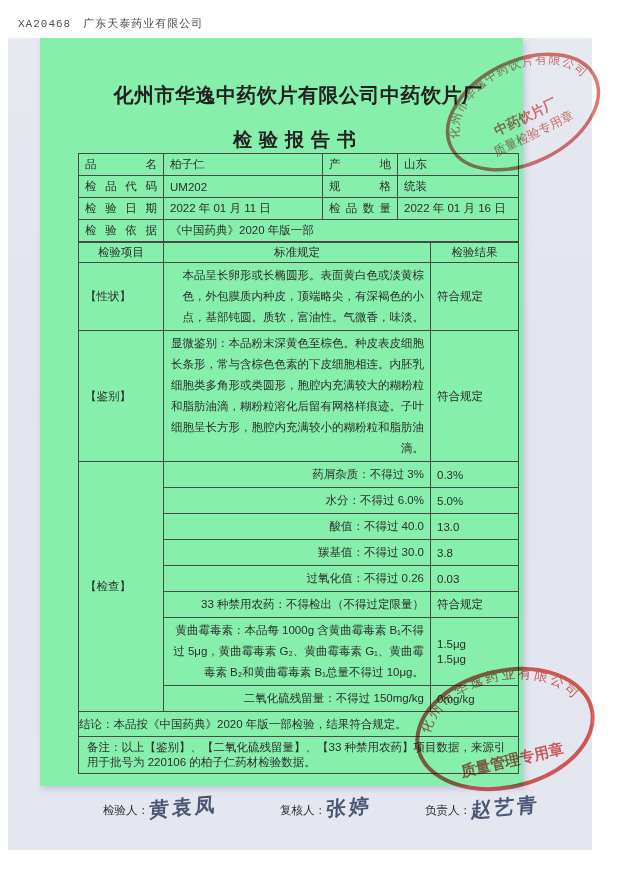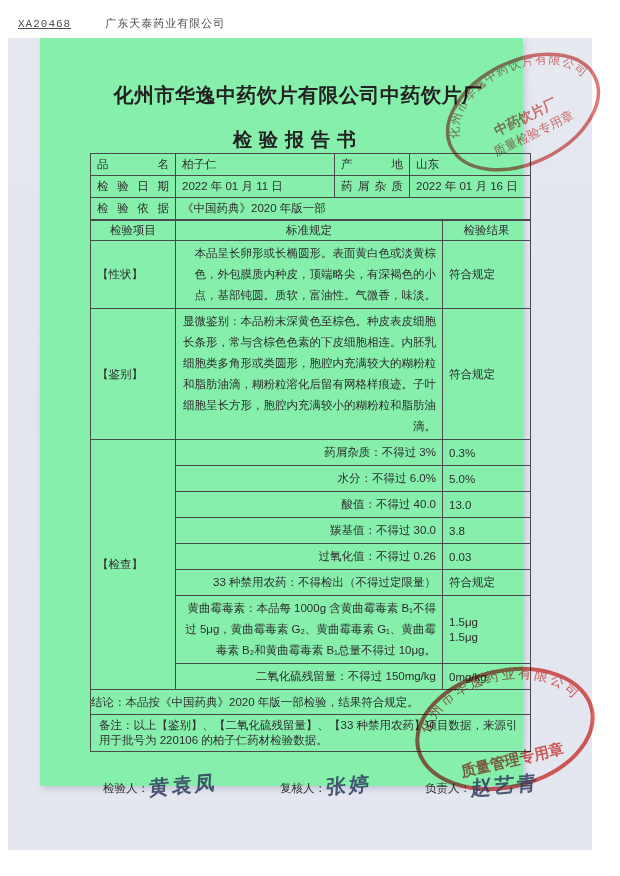--- a/index.html
+++ b/index.html
@@ -10,30 +10,30 @@
     color:#2e2e2e;
   }
   .scan-backing{
     position:absolute;left:8px;top:38px;width:584px;height:812px;
     background:linear-gradient(180deg,#e7e9f1 0%,#e2e4ee 45%,#e5e7f0 100%);
   }
   .top-meta{
     position:absolute;left:18px;top:16px;font-size:11px;color:#4d4d55;
     letter-spacing:1px;white-space:nowrap;
   }
-  .top-meta .code{margin-right:30px;font-family:"Liberation Mono","DejaVu Sans Mono",monospace;text-decoration:underline;}
+  .top-meta .code{margin-right:8px;font-family:"Liberation Mono","DejaVu Sans Mono",monospace;}
   .page{
     position:absolute;left:40px;top:38px;width:483px;height:748px;
     background:#86efac;box-shadow:2px 3px 6px rgba(90,95,130,0.25);
   }
   .content{position:absolute;left:38px;top:0;width:440px;}
   .title1{margin-top:44px;text-align:center;font-size:20px;font-weight:bold;color:#222;letter-spacing:0.5px;white-space:nowrap;}
   .title2{margin-top:18px;text-align:center;font-size:19px;font-weight:bold;color:#222;letter-spacing:7px;}
   .meta-row{display:flex;justify-content:space-between;margin-top:10px;margin-bottom:5px;font-size:11px;color:#333;}
-  table.t{border-collapse:collapse;width:440px;table-layout:fixed;margin-left:12px;}
+  table.t{border-collapse:collapse;width:440px;table-layout:fixed;}
   table.t td{border:1px solid #4a4a4a;font-size:11.5px;color:#2d2d2d;padding:2px 6px;vertical-align:middle;}
   td.lab{text-align:justify;text-align-last:justify;padding:2px 10px;}
   td.cen{text-align:left;}
   td.std{line-height:21px;padding:3px 8px;text-align:right;}
   tr.r22 td{height:17px;}
   tr.hdr td{height:15px;text-align:center;}
   tr.concl td{height:20px;text-align:left;padding-left:0;}
   tr.remark td{height:28px;line-height:15px;text-align:left;padding:3px 8px;vertical-align:top;}
   .res2{line-height:15px;}
   .sig-row{position:relative;height:60px;margin-top:12px;font-size:11.5px;z-index:6;}
@@ -79,23 +79,29 @@
             <col style="width:121px">
           </colgroup>
         <tbody>
             <tr class="r22">
           <td class="lab">品名</td>
           <td class="cen">柏子仁</td>
           <td class="lab">产地</td>
           <td class="cen">山东</td>
         </tr>
         <tr class="r22">
+          <td class="lab">检品代码</td>
+          <td class="cen">UM202</td>
+          <td class="lab">规格</td>
+          <td class="cen">统装</td>
+        </tr>
+        <tr class="r22">
           <td class="lab">检验日期</td>
           <td class="cen">2022 年 01 月 11 日</td>
-          <td class="lab">药屑杂质</td>
+          <td class="lab">检品数量</td>
           <td class="cen">2022 年 01 月 16 日</td>
         </tr>
         <tr class="r22">
           <td class="lab">检验依据</td>
           <td class="cen" colspan="3">《中国药典》2020 年版一部</td>
         </tr>
       </tbody>
         </table>
 
       <table class="t">

